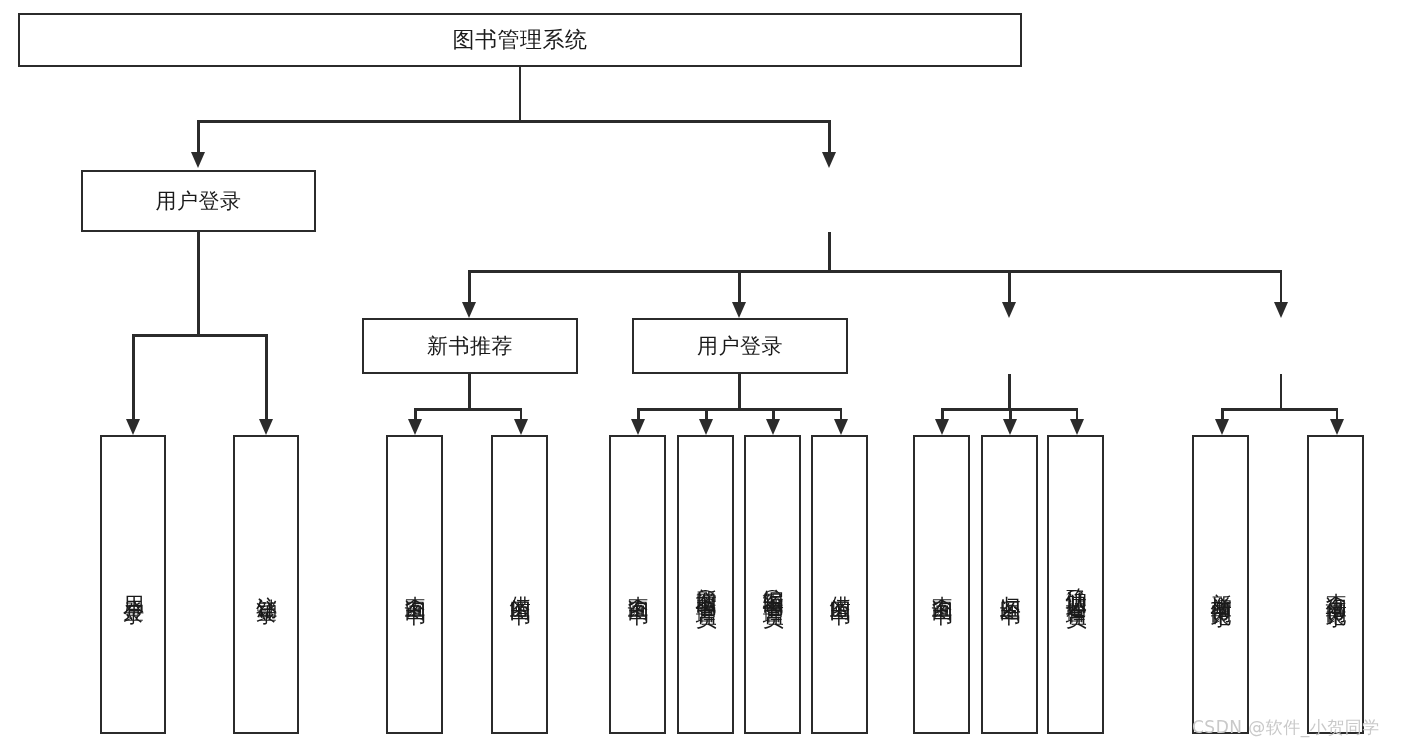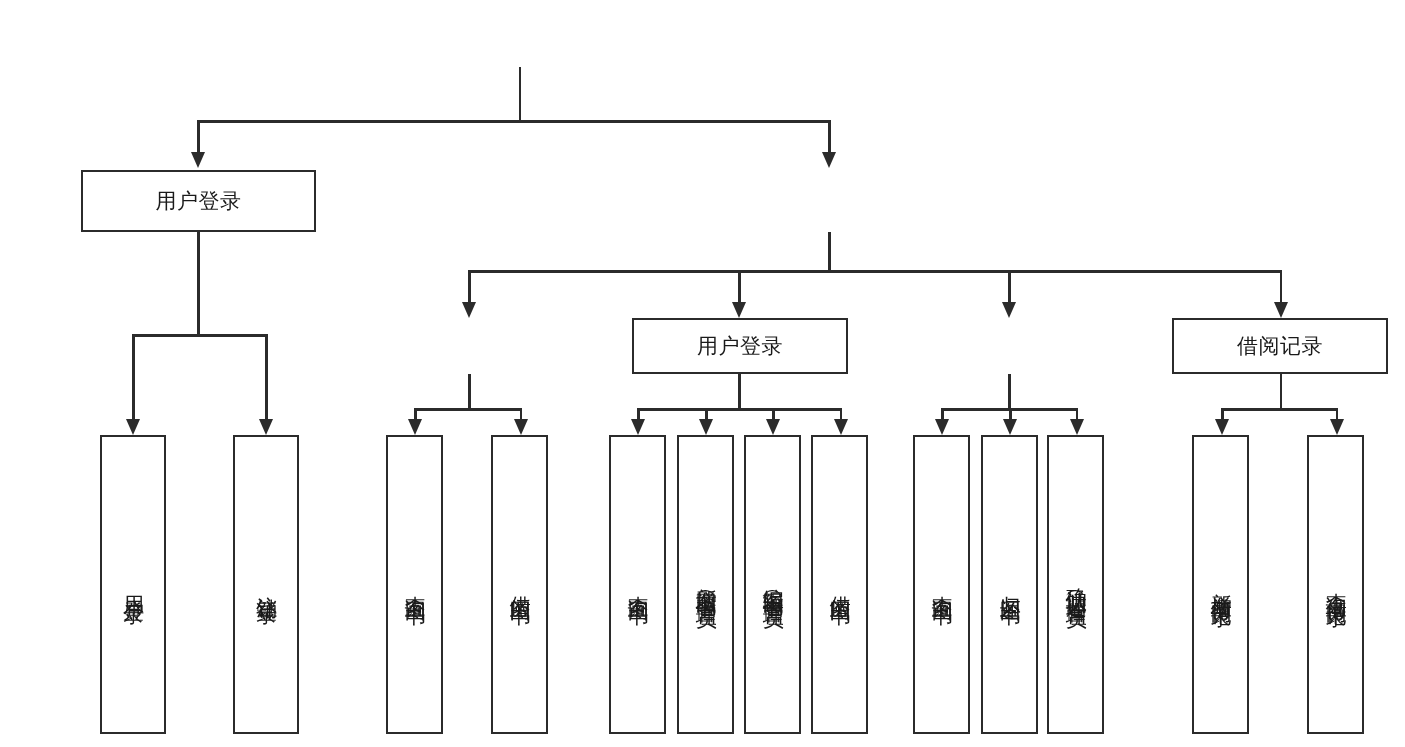--- a/index.html
+++ b/index.html
@@ -66,20 +66,23 @@
     white-space:nowrap;
     letter-spacing:0.5px;
     pointer-events:none;
   }
 </style>
 </head>
 <body>
 
 <div id="canvas">
 
+  <div class="node root" style="left:18px;top:13px;width:1004px;height:54px;">
+    <span class="label">图书管理系统</span>
+  </div>
 
   <div class="conn v" style="left:518.7px;top:67px;height:53px;"></div>
   <div class="conn h" style="left:197px;top:120px;width:631px;"></div>
   <div class="conn v" style="left:197px;top:120px;height:32px;"></div>
   <div class="arrow" style="left:191.2px;top:152px;"></div>
   <div class="conn v" style="left:828px;top:120px;height:32px;"></div>
   <div class="arrow" style="left:822.2px;top:152px;"></div>
 
   <div class="node" style="left:81px;top:170px;width:235px;height:62px;">
     <span class="label">用户登录</span>
@@ -96,25 +99,25 @@
   <div class="conn h" style="left:468px;top:270px;width:814px;"></div>
   <div class="conn v" style="left:468px;top:270px;height:32px;"></div>
   <div class="arrow" style="left:462.2px;top:302px;"></div>
   <div class="conn v" style="left:738px;top:270px;height:32px;"></div>
   <div class="arrow" style="left:732.2px;top:302px;"></div>
   <div class="conn v" style="left:1008px;top:270px;height:32px;"></div>
   <div class="arrow" style="left:1002.2px;top:302px;"></div>
   <div class="conn v" style="left:1279.5px;top:270px;height:32px;"></div>
   <div class="arrow" style="left:1273.7px;top:302px;"></div>
 
+  <div class="node" style="left:362px;top:318px;width:216px;height:56px;">
+    <span class="label">新书推荐</span>
+  </div>
   <div class="node" style="left:632px;top:318px;width:216px;height:56px;">
     <span class="label">用户登录</span>
-  </div>
-  <div class="node" style="left:1172px;top:318px;width:216px;height:56px;">
-    <span class="label">借阅记录</span>
   </div>
 
   <div class="conn v" style="left:468px;top:374px;height:34px;"></div>
   <div class="conn h" style="left:414px;top:408px;width:108px;"></div>
   <div class="conn v" style="left:414px;top:408px;height:11px;"></div>
   <div class="arrow" style="left:408.2px;top:419px;"></div>
   <div class="conn v" style="left:519.5px;top:408px;height:11px;"></div>
   <div class="arrow" style="left:513.7px;top:419px;"></div>
 
   <div class="conn v" style="left:738px;top:374px;height:34px;"></div>
@@ -181,14 +184,15 @@
     <span class="label">确认归还（管理员）</span>
   </div>
 
   <div class="node leaf" style="left:1192px;top:435px;width:57px;height:299px;">
     <span class="label">新增借阅记录</span>
   </div>
   <div class="node leaf" style="left:1307px;top:435px;width:57px;height:299px;">
     <span class="label">查询借阅记录</span>
   </div>
 
+  <div class="watermark" style="left:1192px;top:716px;">CSDN @软件_小贺同学</div>
 
 </div>
 
 </body></html>

